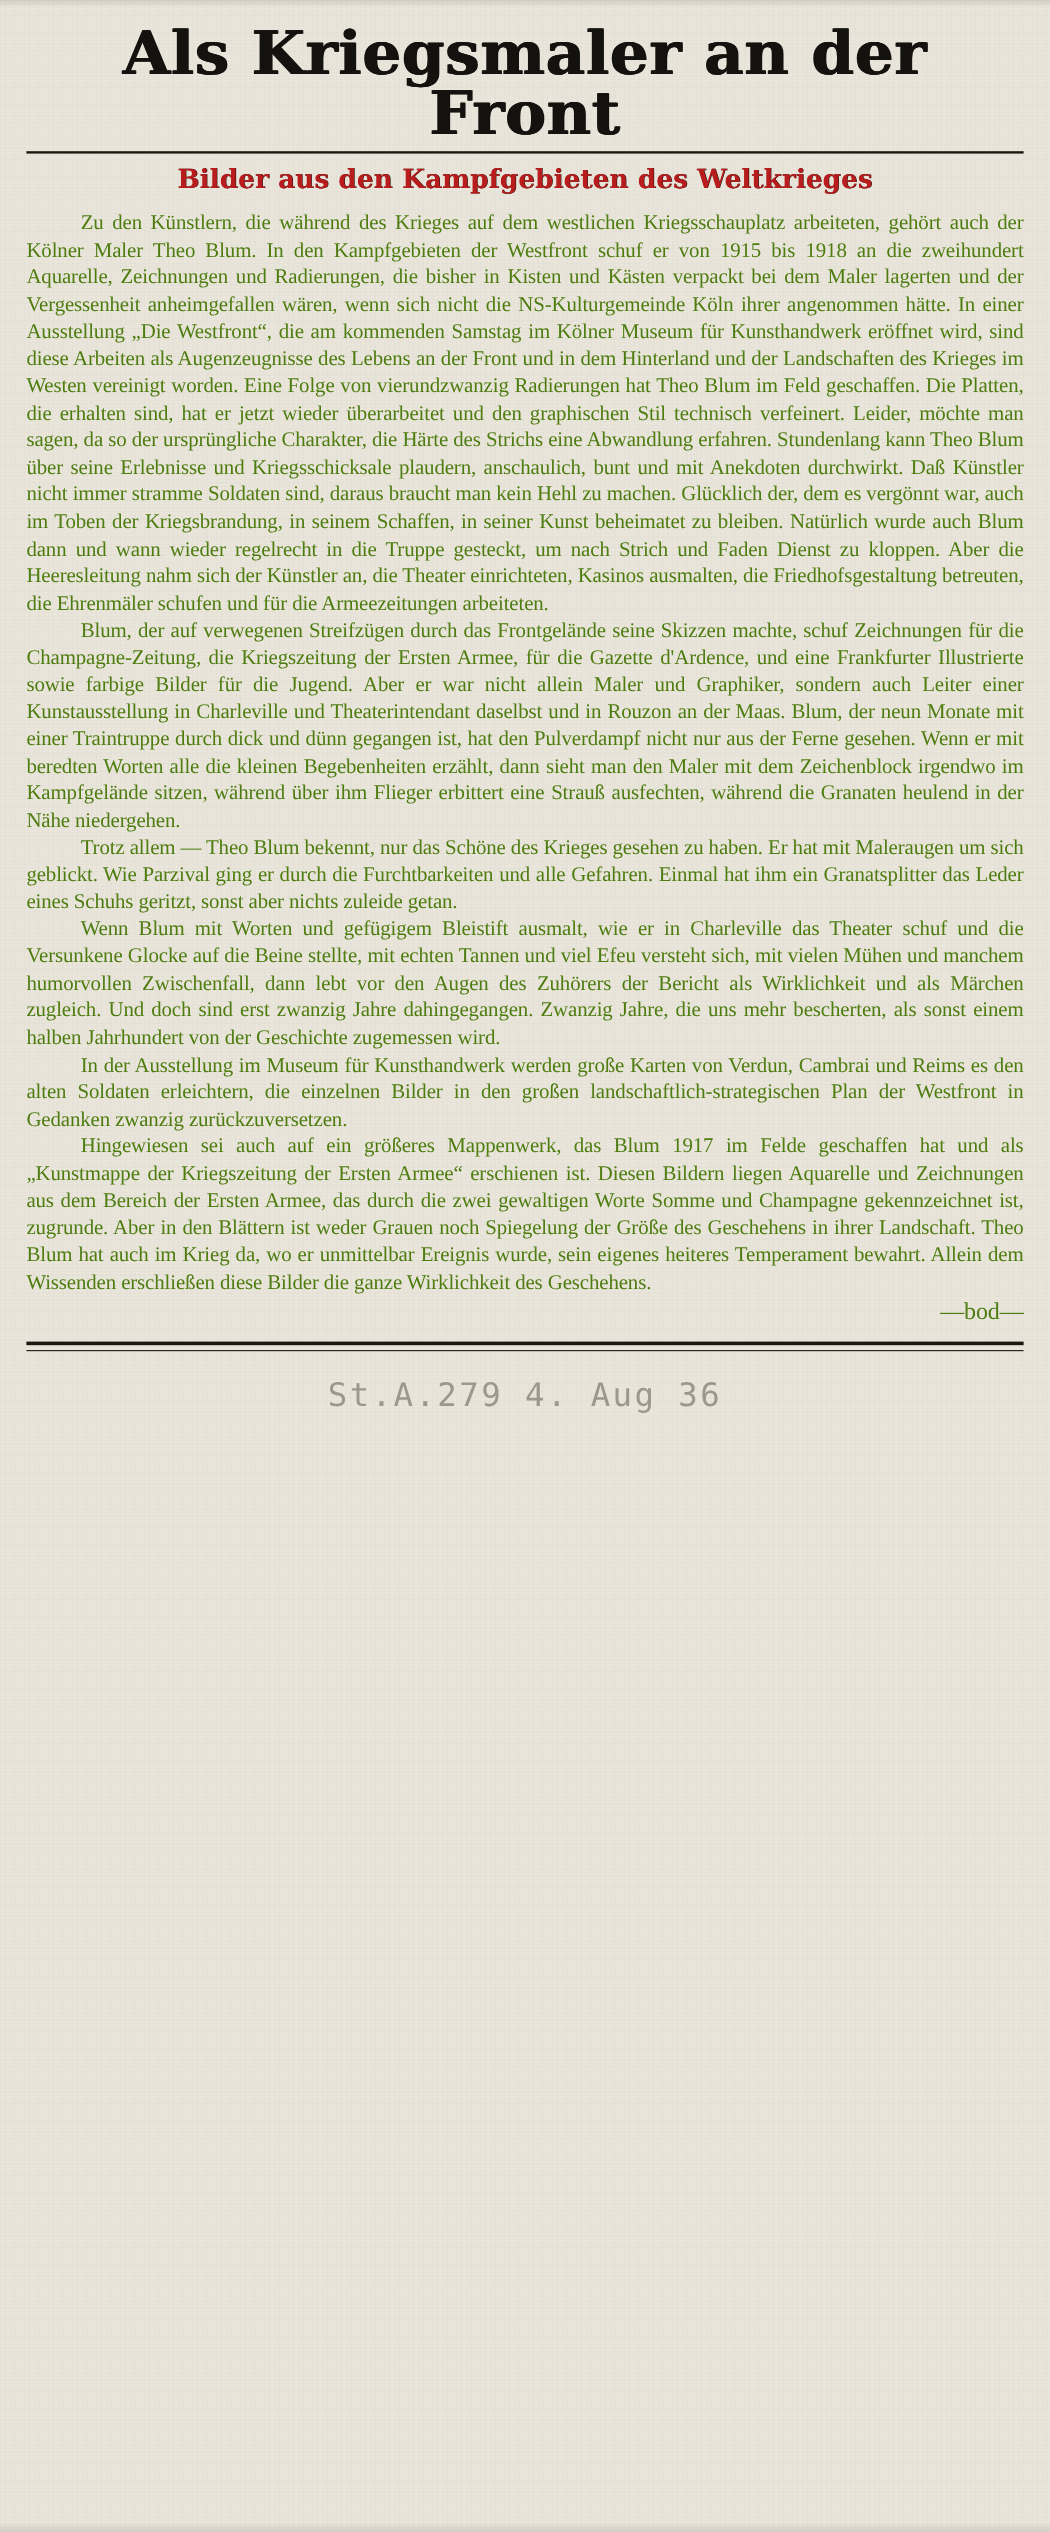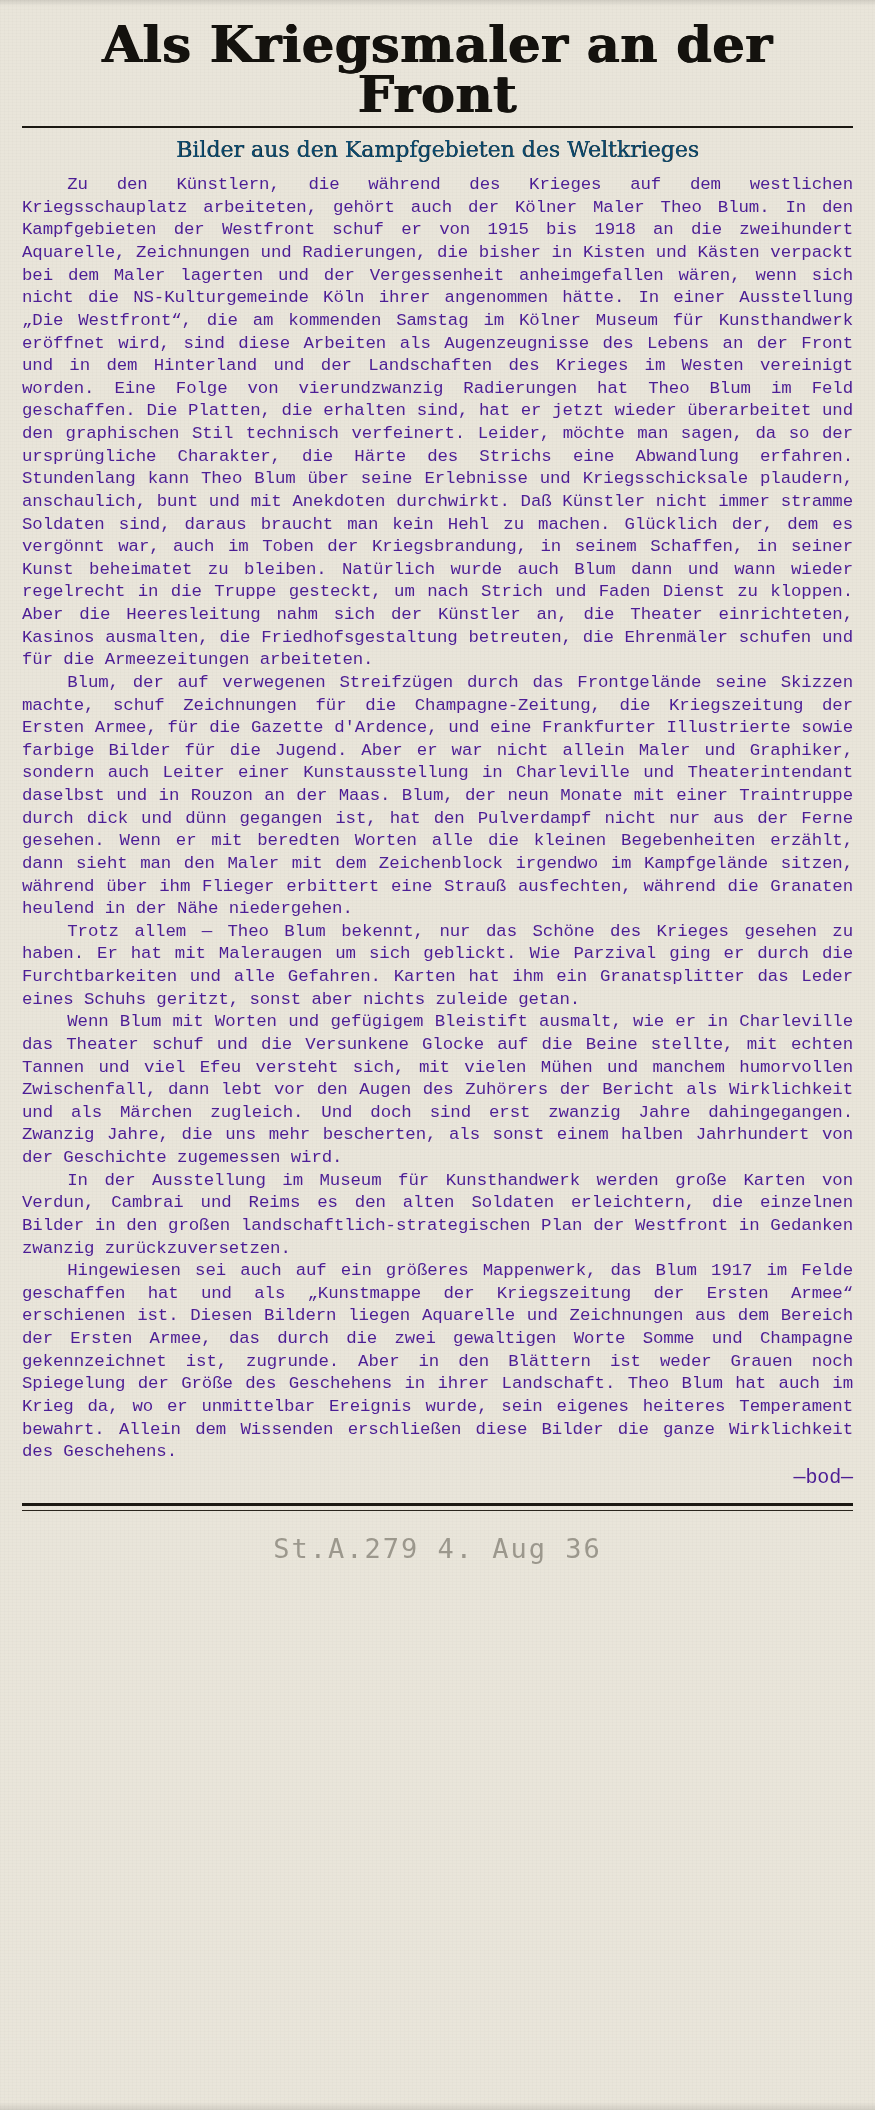--- a/index.html
+++ b/index.html
@@ -48,35 +48,35 @@
     text-shadow: 0.6px 0 0 #14120e, -0.5px 0 0 #14120e;
   }
   .headline-rule {
     width: 100%;
     height: 2px;
     background: #1b1812;
     margin: 6px 0 10px 0;
   }
   .subhead {
     font-family: "DejaVu Serif", serif;
-    font-weight: 400;
+    font-weight: 700;
     font-size: 22px;
     line-height: 1.1;
     text-align: center;
-    color: #0c4a6e;
+    color: #b91c1c;
     margin: 2px 0 12px 0;
     text-shadow: 0.4px 0 0 #17140f;
   }
   .article {
     text-align: justify;
     text-justify: inter-word;
-    font-family: Liberation Mono, monospace;
+    font-family: Liberation Serif, serif;
     font-size: 17.4px;
     line-height: 1.30;
-    color: #4c1d95;
+    color: #4d7c0f;
     letter-spacing: -0.1px;
     -webkit-font-smoothing: none;
   }
   .article p {
     margin: 0;
     text-indent: 2.6em;
   }
   .article p.para {
     margin-top: 0px;
   }
@@ -140,21 +140,21 @@
   <div class="edge-shadow"></div>
   <div class="clip-frame">
 
     <h1 class="headline">Als Kriegsmaler an der Front</h1>
     <div class="headline-rule"></div>
     <h2 class="subhead">Bilder aus den Kampfgebieten des Weltkrieges</h2>
 
     <div class="article">
       <p class="para">Zu den Künstlern, die während des Krieges auf dem westlichen Kriegsschauplatz arbeiteten, gehört auch der Kölner Maler Theo Blum. In den Kampfgebieten der Westfront schuf er von 1915 bis 1918 an die zweihundert Aquarelle, Zeichnungen und Radierungen, die bisher in Kisten und Kästen verpackt bei dem Maler lagerten und der Vergessenheit anheimgefallen wären, wenn sich nicht die NS-Kulturgemeinde Köln ihrer angenommen hätte. In einer Ausstellung „Die Westfront“, die am kommenden Samstag im Kölner Museum für Kunsthandwerk eröffnet wird, sind diese Arbeiten als Augenzeugnisse des Lebens an der Front und in dem Hinterland und der Landschaften des Krieges im Westen vereinigt worden. Eine Folge von vierundzwanzig Radierungen hat Theo Blum im Feld geschaffen. Die Platten, die erhalten sind, hat er jetzt wieder überarbeitet und den graphischen Stil technisch verfeinert. Leider, möchte man sagen, da so der ursprüngliche Charakter, die Härte des Strichs eine Abwandlung erfahren. Stundenlang kann Theo Blum über seine Erlebnisse und Kriegsschicksale plaudern, anschaulich, bunt und mit Anekdoten durchwirkt. Daß Künstler nicht immer stramme Soldaten sind, daraus braucht man kein Hehl zu machen. Glücklich der, dem es vergönnt war, auch im Toben der Kriegsbrandung, in seinem Schaffen, in seiner Kunst beheimatet zu bleiben. Natürlich wurde auch Blum dann und wann wieder regelrecht in die Truppe gesteckt, um nach Strich und Faden Dienst zu kloppen. Aber die Heeresleitung nahm sich der Künstler an, die Theater einrichteten, Kasinos ausmalten, die Friedhofsgestaltung betreuten, die Ehrenmäler schufen und für die Armeezeitungen arbeiteten.</p>
       <p class="para">Blum, der auf verwegenen Streifzügen durch das Frontgelände seine Skizzen machte, schuf Zeichnungen für die Champagne-Zeitung, die Kriegszeitung der Ersten Armee, für die Gazette d'Ardence, und eine Frankfurter Illustrierte sowie farbige Bilder für die Jugend. Aber er war nicht allein Maler und Graphiker, sondern auch Leiter einer Kunstausstellung in Charleville und Theaterintendant daselbst und in Rouzon an der Maas. Blum, der neun Monate mit einer Traintruppe durch dick und dünn gegangen ist, hat den Pulverdampf nicht nur aus der Ferne gesehen. Wenn er mit beredten Worten alle die kleinen Begebenheiten erzählt, dann sieht man den Maler mit dem Zeichenblock irgendwo im Kampfgelände sitzen, während über ihm Flieger erbittert eine Strauß ausfechten, während die Granaten heulend in der Nähe niedergehen.</p>
-      <p class="para">Trotz allem — Theo Blum bekennt, nur das Schöne des Krieges gesehen zu haben. Er hat mit Maleraugen um sich geblickt. Wie Parzival ging er durch die Furchtbarkeiten und alle Gefahren. Karten hat ihm ein Granatsplitter das Leder eines Schuhs geritzt, sonst aber nichts zuleide getan.</p>
+      <p class="para">Trotz allem — Theo Blum bekennt, nur das Schöne des Krieges gesehen zu haben. Er hat mit Maleraugen um sich geblickt. Wie Parzival ging er durch die Furchtbarkeiten und alle Gefahren. Einmal hat ihm ein Granatsplitter das Leder eines Schuhs geritzt, sonst aber nichts zuleide getan.</p>
       <p class="para">Wenn Blum mit Worten und gefügigem Bleistift ausmalt, wie er in Charleville das Theater schuf und die Versunkene Glocke auf die Beine stellte, mit echten Tannen und viel Efeu versteht sich, mit vielen Mühen und manchem humorvollen Zwischenfall, dann lebt vor den Augen des Zuhörers der Bericht als Wirklichkeit und als Märchen zugleich. Und doch sind erst zwanzig Jahre dahingegangen. Zwanzig Jahre, die uns mehr bescherten, als sonst einem halben Jahrhundert von der Geschichte zugemessen wird.</p>
       <p class="para">In der Ausstellung im Museum für Kunsthandwerk werden große Karten von Verdun, Cambrai und Reims es den alten Soldaten erleichtern, die einzelnen Bilder in den großen landschaftlich-strategischen Plan der Westfront in Gedanken zwanzig zurückzuversetzen.</p>
       <p class="para">Hingewiesen sei auch auf ein größeres Mappenwerk, das Blum 1917 im Felde geschaffen hat und als „Kunstmappe der Kriegszeitung der Ersten Armee“ erschienen ist. Diesen Bildern liegen Aquarelle und Zeichnungen aus dem Bereich der Ersten Armee, das durch die zwei gewaltigen Worte Somme und Champagne gekennzeichnet ist, zugrunde. Aber in den Blättern ist weder Grauen noch Spiegelung der Größe des Geschehens in ihrer Landschaft. Theo Blum hat auch im Krieg da, wo er unmittelbar Ereignis wurde, sein eigenes heiteres Temperament bewahrt. Allein dem Wissenden erschließen diese Bilder die ganze Wirklichkeit des Geschehens.</p>
       <span class="signoff">—bod—</span>
     </div>
 
     <div class="bottom-rules">
       <div class="rule-thick"></div>
       <div class="rule-thin"></div>
     </div>

